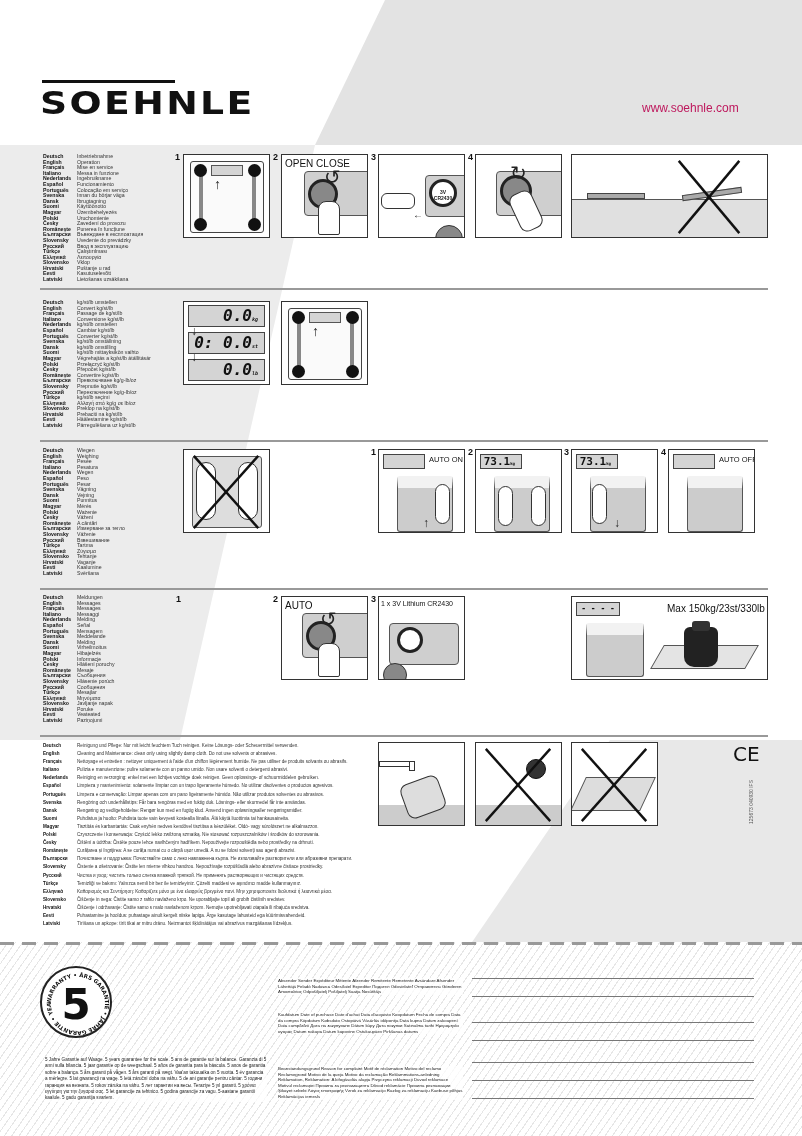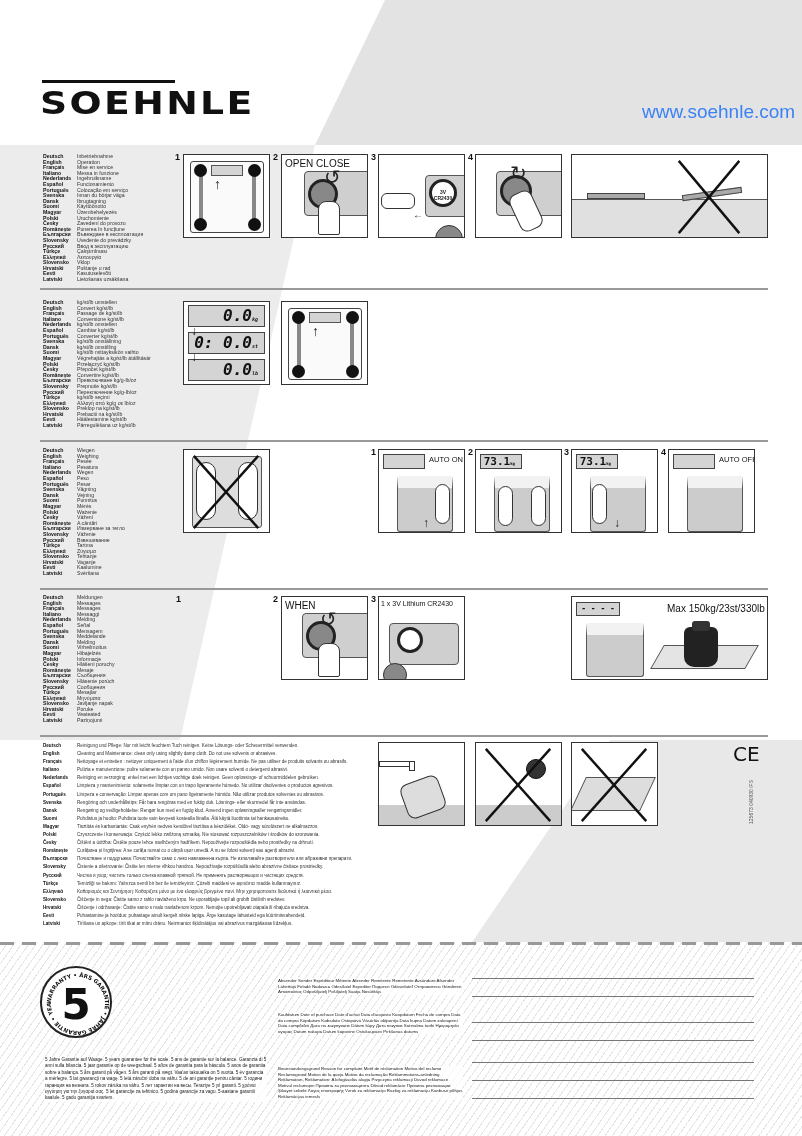--- a/index.html
+++ b/index.html
@@ -1,21 +1,21 @@
 <!DOCTYPE html>
 <html><head>
 <meta charset="utf-8">
 <style>
 *{box-sizing:border-box;margin:0;padding:0}
 body{width:802px;height:1136px;position:relative;overflow:hidden;background:#fff;font-family:"Liberation Sans",sans-serif;color:#222}
 .bgshape{position:absolute;left:0;top:0;width:802px;height:945px;z-index:0}
 .header{position:absolute;left:0;top:0;width:646px;height:145px;z-index:1}
 .logo-bar{position:absolute;left:42px;top:80px;width:133px;height:3px;background:#111}
 .logo{position:absolute;left:40px;top:84px;font-family:"DejaVu Sans",sans-serif;font-weight:bold;font-size:32px;letter-spacing:2px;color:#111;transform:scaleX(1.18);transform-origin:left top}
-.url{position:absolute;left:642px;top:101px;font-size:19px;color:#3b82f6}
+.url{position:absolute;left:642px;top:101px;font-size:12px;color:#be185d}
 .section{position:absolute;left:0;width:802px;z-index:1}
 .sep{position:absolute;left:40px;width:728px;height:2px;background:#999}
 .langs{position:absolute;left:43px;font-size:5.2px;line-height:5.6px}
 .langs .row{display:flex;white-space:nowrap}
 .langs .ln{width:34px;font-weight:bold;color:#111}
 .langs .tx{color:#333}
 .panel{position:absolute;border:1.5px solid #333;background:#fff;overflow:hidden}
 .num{position:absolute;font-size:9px;font-weight:bold;color:#111}
 .ptext{position:absolute;font-size:10px;color:#111;white-space:nowrap}
 .lcd{position:absolute;background:#d4d4d4;border:1.2px solid #444;font-family:"DejaVu Sans Mono",monospace;font-style:italic;font-weight:bold;color:#111;text-align:right;padding-right:6px}
@@ -557,21 +557,21 @@
       <div class="row">
         <span class="ln">Latviski</span>
         <span class="tx">Paziņojumi</span>
       </div>
     </div>
 
   <div class="num" style="left:176px;top:2px">1</div>
 
   <div class="num" style="left:273px;top:2px">2</div>
   <div class="panel" style="left:281px;top:4px;width:87px;height:84px">
-    <div class="ptext" style="left:3px;top:3px">WHEN</div>
+    <div class="ptext" style="left:3px;top:3px">AUTO</div>
     <div style="position:absolute;left:20px;top:16px;width:70px;height:45px;background:#cfcfcf;border:1px solid #555;border-radius:4px"></div>
     <div style="position:absolute;left:24px;top:24px;width:30px;height:30px;border-radius:50%;border:3px solid #222;background:#888"></div>
     <div style="position:absolute;left:38px;top:10px;font-size:20px">↺</div>
     <div style="position:absolute;left:36px;top:46px;width:22px;height:34px;background:#fff;border:1px solid #333;border-radius:8px 8px 2px 2px"></div>
   </div>
 
   <div class="num" style="left:371px;top:2px">3</div>
   <div class="panel" style="left:378px;top:4px;width:87px;height:84px">
     <div class="ptext" style="left:2px;top:3px;font-size:7px">1 x 3V Lithium CR2430</div>
     <div style="position:absolute;left:10px;top:26px;width:70px;height:42px;background:#cfcfcf;border:1px solid #555;border-radius:4px"></div>

